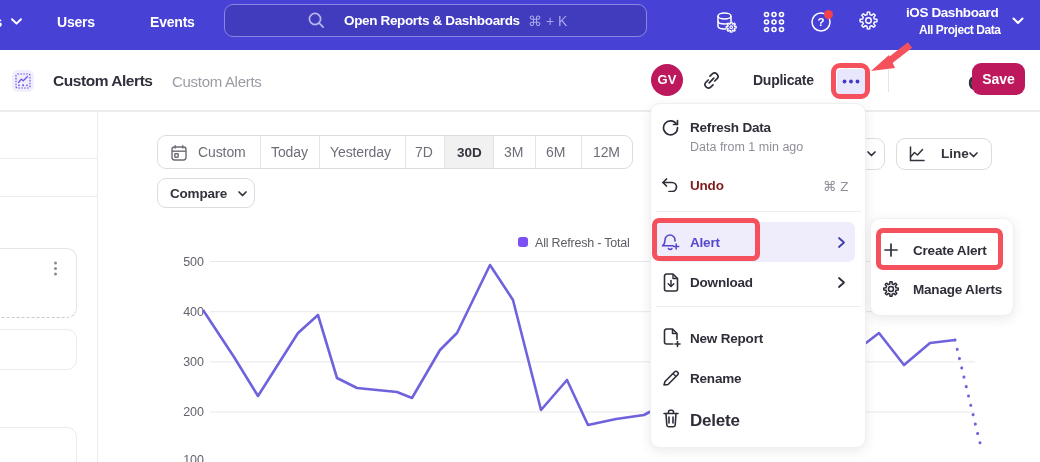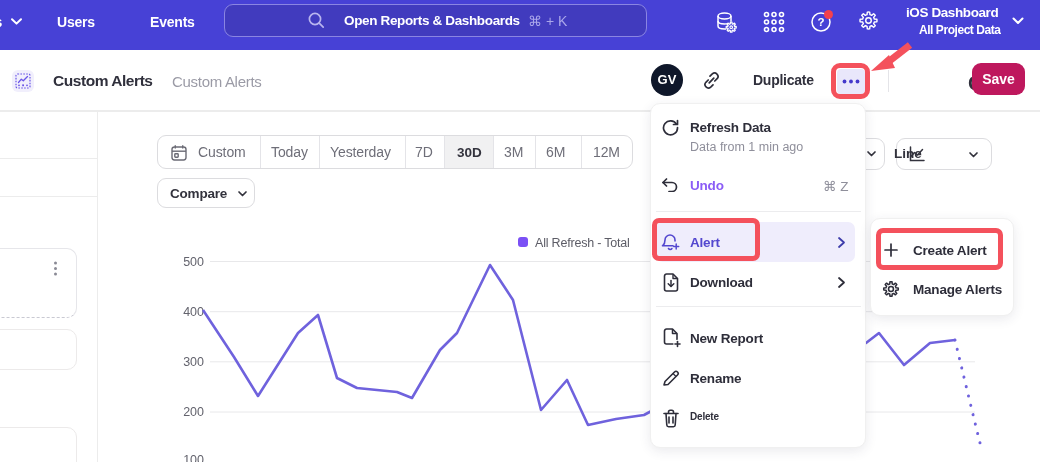--- a/index.html
+++ b/index.html
@@ -75,21 +75,21 @@
   <svg class="abs" style="left:15px;top:23px;" width="16" height="16" viewBox="0 0 16 16">
     <rect x="1" y="1" width="14" height="14" rx="1.5" fill="none" stroke="#6a56e8" stroke-width="1.2" stroke-dasharray="1.6 1.3"></rect>
     <path d="M3.5 9.5 L6.3 6.2 L8.3 7.8 L12.5 3.5" fill="none" stroke="#6a56e8" stroke-width="1.3" stroke-linecap="round" stroke-linejoin="round"></path>
     <circle cx="4" cy="12.3" r="0.9" fill="#6a56e8"></circle>
       <rect x="7.2" y="11.4" width="1.8" height="1.8" fill="#6a56e8"></rect>
       <circle cx="12" cy="12.3" r="0.9" fill="#6a56e8"></circle>
   </svg>
   <span class="abs" style="left:53px;top:22px;font-size:15.5px;font-weight:bold;color:#30303c;letter-spacing:-0.45px;">Custom Alerts</span>
   <span class="abs" style="left:172px;top:23px;font-size:15px;color:#9b9ba6;letter-spacing:-0.3px;">Custom Alerts</span>
 
-  <div class="abs" style="left:651px;top:14px;width:32px;height:32px;border-radius:50%;background:#0f172a;color:#fff;font-size:13px;font-weight:bold;text-align:center;line-height:32px;">GV</div>
+  <div class="abs" style="left:651px;top:14px;width:32px;height:32px;border-radius:50%;background:#be185d;color:#fff;font-size:13px;font-weight:bold;text-align:center;line-height:32px;">GV</div>
 
   <svg class="abs" style="left:702px;top:21px;" width="19" height="19" viewBox="0 0 19 19">
     <g fill="none" stroke="#2e2e3a" stroke-width="1.7" stroke-linecap="round">
       <path d="M8 5.2 l2.3-2.3 a3.4 3.4 0 0 1 4.8 4.8 L12.8 10"></path>
       <path d="M11 13.8 l-2.3 2.3 a3.4 3.4 0 0 1 -4.8-4.8 L6.2 9"></path>
       <path d="M7.2 11.8 L11.8 7.2"></path>
     </g>
   </svg>
   <span class="abs" style="left:753px;top:22px;font-size:14px;font-weight:bold;color:#30303c;letter-spacing:-0.25px;">Duplicate</span>
 
@@ -155,21 +155,21 @@
 <div class="abs" style="left:800px;top:138px;width:85px;height:32px;border:1px solid #dcdcdf;border-radius:9px;background:#fff;"></div>
 <svg class="abs" style="left:866px;top:150px;" width="11" height="8" viewBox="0 0 11 8">
     <path d="M2 2 L5.5 5.5 L9 2" fill="none" stroke="#33333d" stroke-width="1.7" stroke-linecap="round" stroke-linejoin="round"></path>
   </svg>
 
 <div class="abs" style="left:896px;top:138px;width:96px;height:32px;border:1px solid #dcdcdf;border-radius:9px;background:#fff;"></div>
 <svg class="abs" style="left:908px;top:145px;" width="18" height="18" viewBox="0 0 18 18">
   <path d="M2.5 2 V15.5 H16" fill="none" stroke="#33333d" stroke-width="1.5" stroke-linecap="round"></path>
   <path d="M2.5 12 L6.5 7.5 L9.5 10 L14.5 4.5" fill="none" stroke="#33333d" stroke-width="1.5" stroke-linecap="round" stroke-linejoin="round"></path>
 </svg>
-<span class="abs" style="left:894px;top:146px;font-size:13.5px;font-weight:bold;color:#33333d;">Line</span>
+<span class="abs" style="left:941px;top:146px;font-size:13.5px;font-weight:bold;color:#33333d;">Line</span>
 <svg class="abs" style="left:968px;top:151px;" width="11" height="8" viewBox="0 0 11 8">
     <path d="M2 2 L5.5 5.5 L9 2" fill="none" stroke="#33333d" stroke-width="1.7" stroke-linecap="round" stroke-linejoin="round"></path>
   </svg>
 
 <div class="abs" style="left:518px;top:237px;width:10px;height:10px;background:#7b50f5;border-radius:3px;"></div>
 <span class="abs" style="left:535px;top:236px;font-size:12.5px;color:#5c5c66;letter-spacing:-0.2px;">All Refresh - Total</span>
 
 <svg class="abs" style="left:0;top:111px;" width="1040" height="351" viewBox="0 0 1040 351">
   <g stroke="#e8e8ea" stroke-width="1">
     <path d="M210 150.5 H975"></path>
@@ -194,21 +194,21 @@
   <path d="M14.5 5.2 A7 7 0 1 0 15.5 8.5" fill="none" stroke="#2e2e3a" stroke-width="1.7" stroke-linecap="round"></path>
   <path d="M15.5 1.5 V5.5 H11.5" fill="none" stroke="#2e2e3a" stroke-width="1.7" stroke-linecap="round" stroke-linejoin="round"></path>
 </svg>
 <span class="abs" style="left:690px;top:120px;font-size:13.5px;font-weight:bold;color:#2e2e3a;letter-spacing:-0.2px;">Refresh Data</span>
 <span class="abs" style="left:690px;top:140px;font-size:12.5px;color:#8f8f9b;">Data from 1 min ago</span>
 
 <svg class="abs" style="left:661px;top:178px;" width="17" height="14" viewBox="0 0 17 14">
   <path d="M2 4.5 H11 a4.5 4.5 0 0 1 0 9 H8" fill="none" stroke="#2e2e3a" stroke-width="1.7" stroke-linecap="round"></path>
   <path d="M5.5 1 L2 4.5 L5.5 8" fill="none" stroke="#2e2e3a" stroke-width="1.7" stroke-linecap="round" stroke-linejoin="round"></path>
 </svg>
-<span class="abs" style="left:690px;top:178px;font-size:13.5px;font-weight:bold;color:#8b5cf6;letter-spacing:-0.2px;text-align:center;">Undo</span>
+<span class="abs" style="left:690px;top:178px;font-size:13.5px;font-weight:bold;color:#7f1d1d;letter-spacing:-0.2px;text-align:center;">Undo</span>
 <span class="abs" style="left:823px;top:178px;font-size:13.5px;color:#8f8f9b;">⌘ Z</span>
 <div class="abs" style="left:656px;top:211px;width:205px;height:1px;background:#ececee;"></div>
 
 <div class="abs" style="left:656px;top:222px;width:199px;height:40px;background:#efedfc;border-radius:7px;"></div>
 <svg class="abs" style="left:661px;top:233px;" width="19" height="19" viewBox="0 0 19 19">
   <g fill="none" stroke="#5347cf" stroke-width="1.6" stroke-linecap="round" stroke-linejoin="round">
     <path d="M14 8 V7 a5 5 0 0 0 -10 0 c0 4 -1.6 5 -2.5 5.8 H12"></path>
     <path d="M7.5 15.5 a2 2 0 0 0 3.4 0"></path>
   </g>
   <g stroke="#5347cf" stroke-width="1.5" stroke-linecap="round">
@@ -254,21 +254,21 @@
 
 <svg class="abs" style="left:663px;top:409px;" width="16" height="19" viewBox="0 0 16 19">
   <g fill="none" stroke="#2e2e3a" stroke-width="1.6" stroke-linecap="round" stroke-linejoin="round">
     <path d="M1 4.5 H15"></path>
     <path d="M3 4.5 L3.8 16 a1.8 1.8 0 0 0 1.8 1.7 H10.4 a1.8 1.8 0 0 0 1.8 -1.7 L13 4.5"></path>
     <path d="M5.5 4.2 V3 a1.7 1.7 0 0 1 1.7 -1.7 H8.8 a1.7 1.7 0 0 1 1.7 1.7 V4.2"></path>
     <path d="M6 8 V14"></path>
       <path d="M10 8 V14"></path>
   </g>
 </svg>
-<span class="abs" style="left:690px;top:411px;font-size:10px;font-weight:bold;color:#2e2e3a;letter-spacing:-0.2px;">Delete</span>
+<span class="abs" style="left:690px;top:411px;font-size:17px;font-weight:bold;color:#2e2e3a;letter-spacing:-0.2px;">Delete</span>
 
 <div class="abs" style="left:870px;top:218px;width:144px;height:98px;background:#fff;border-radius:10px;border:1px solid #f0f0f0;box-shadow:0 3px 12px rgba(50,50,80,0.10);"></div>
 <svg class="abs" style="left:884px;top:243px;" width="14" height="14" viewBox="0 0 14 14">
   <g stroke="#2e2e3a" stroke-width="1.7" stroke-linecap="round">
       <path d="M7 1 V13"></path>
       <path d="M1 7 H13"></path>
     </g>
 </svg>
 <span class="abs" style="left:913px;top:243px;font-size:13.5px;font-weight:bold;color:#2e2e3a;letter-spacing:-0.2px;">Create Alert</span>
 <svg class="abs" style="left:882px;top:280px;" width="18" height="18" viewBox="0 0 22 22">

